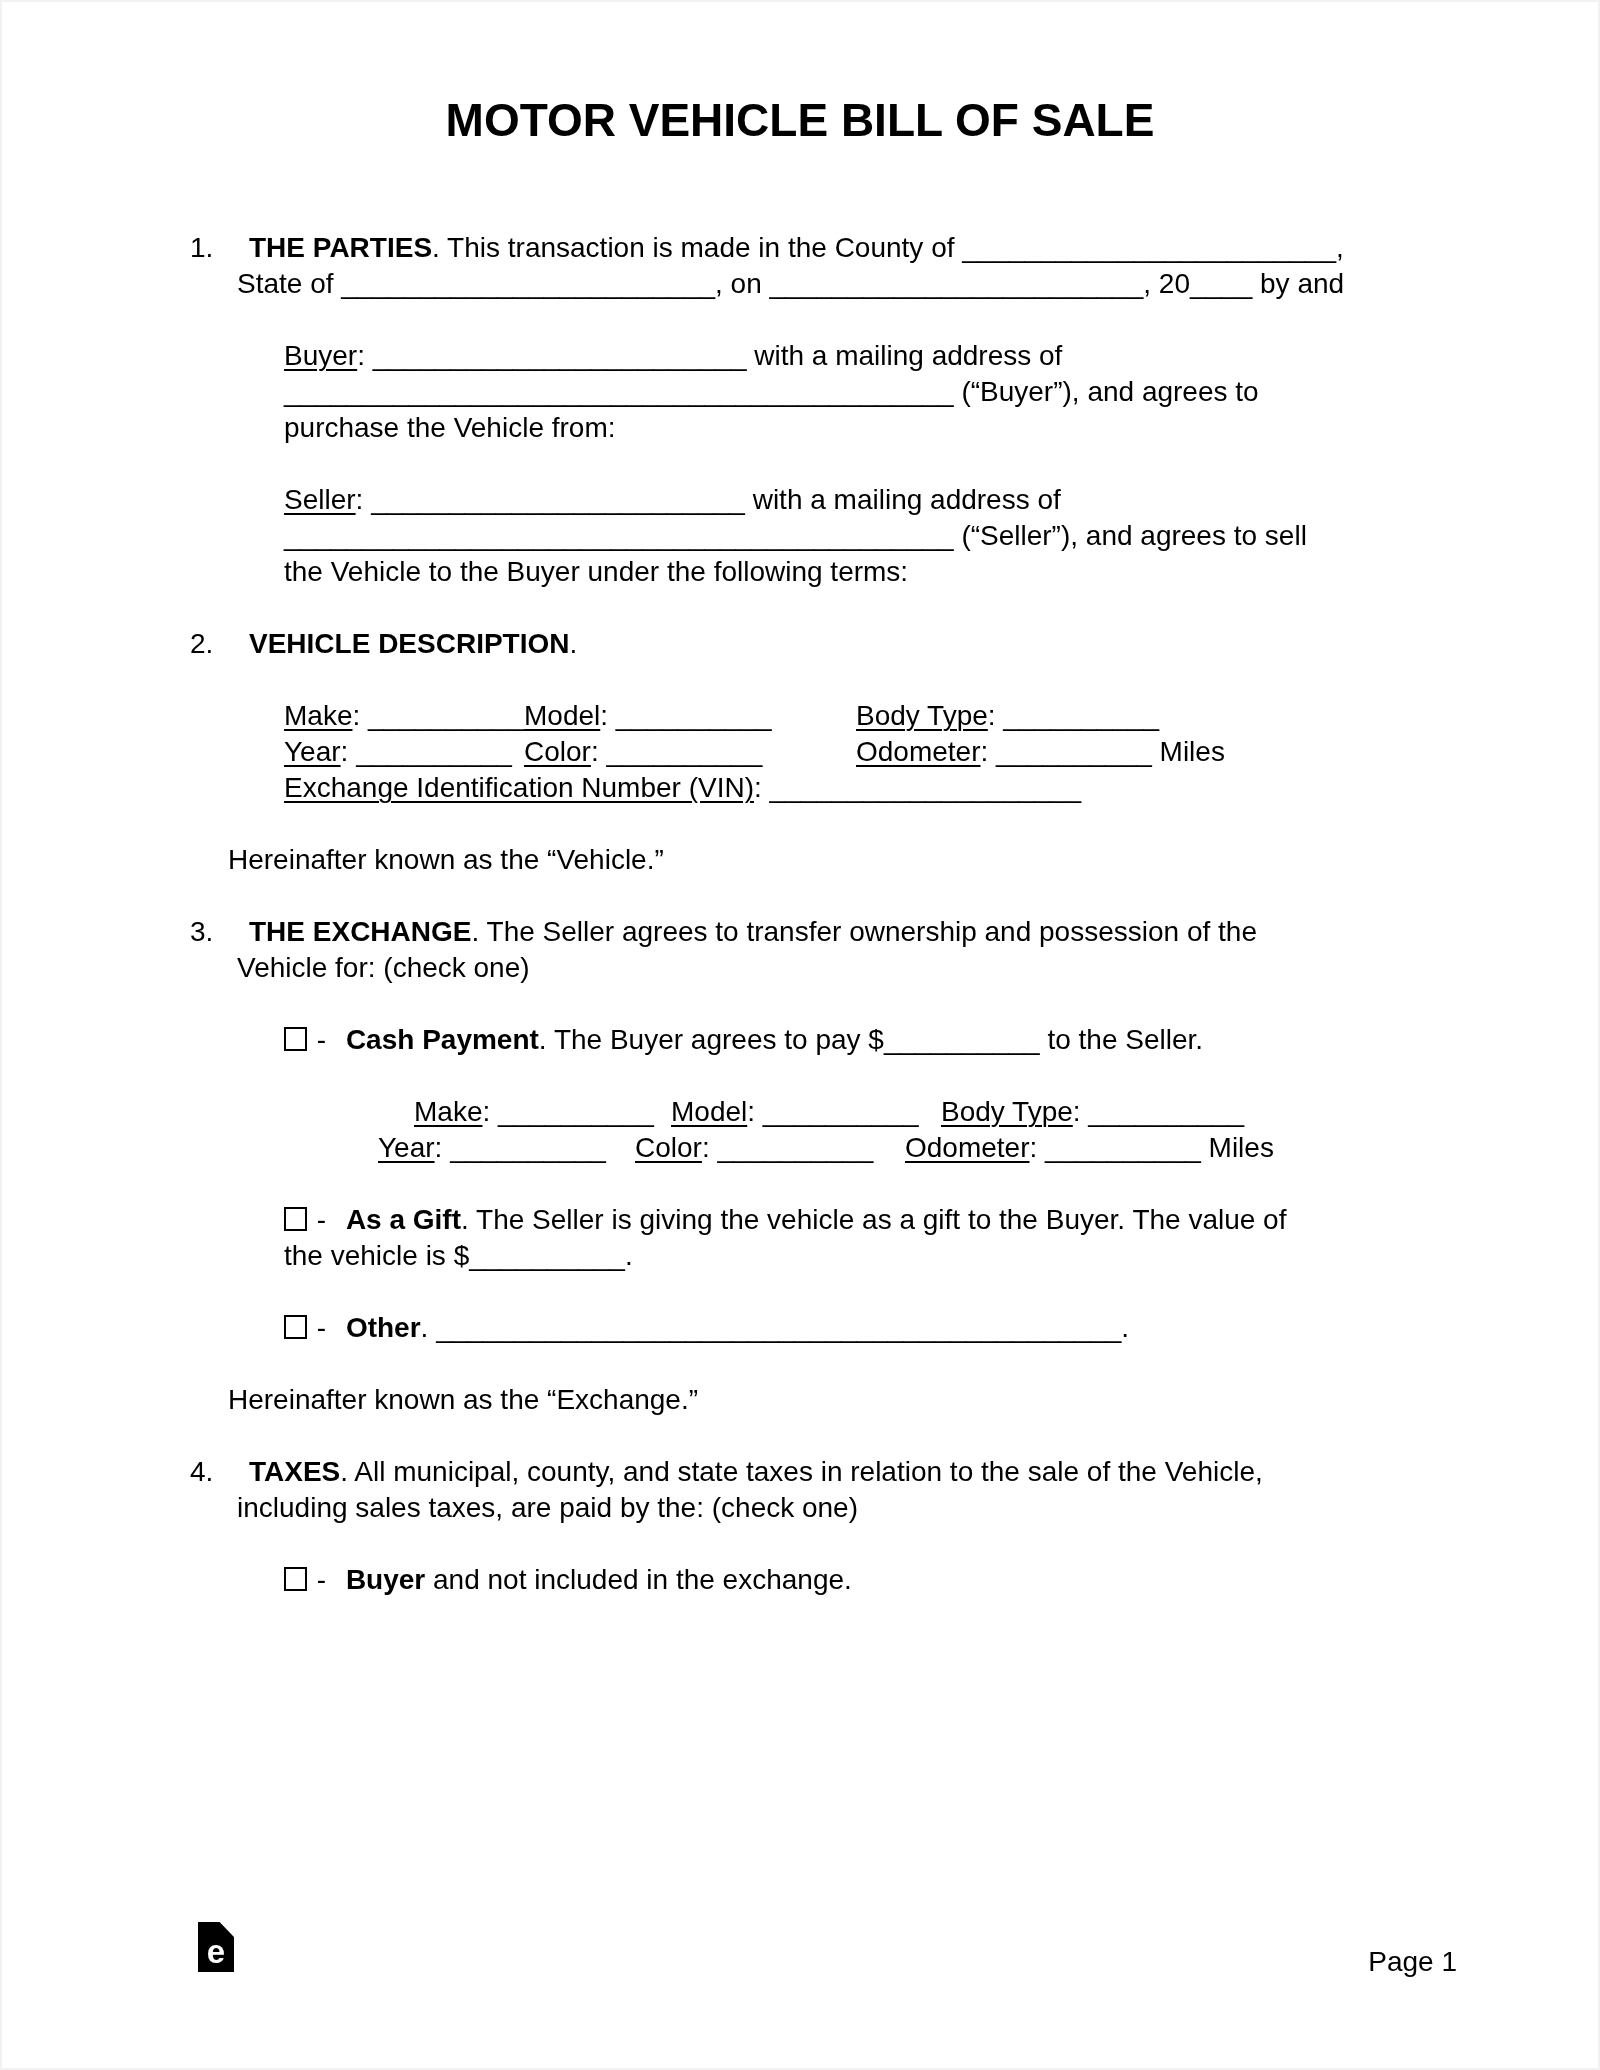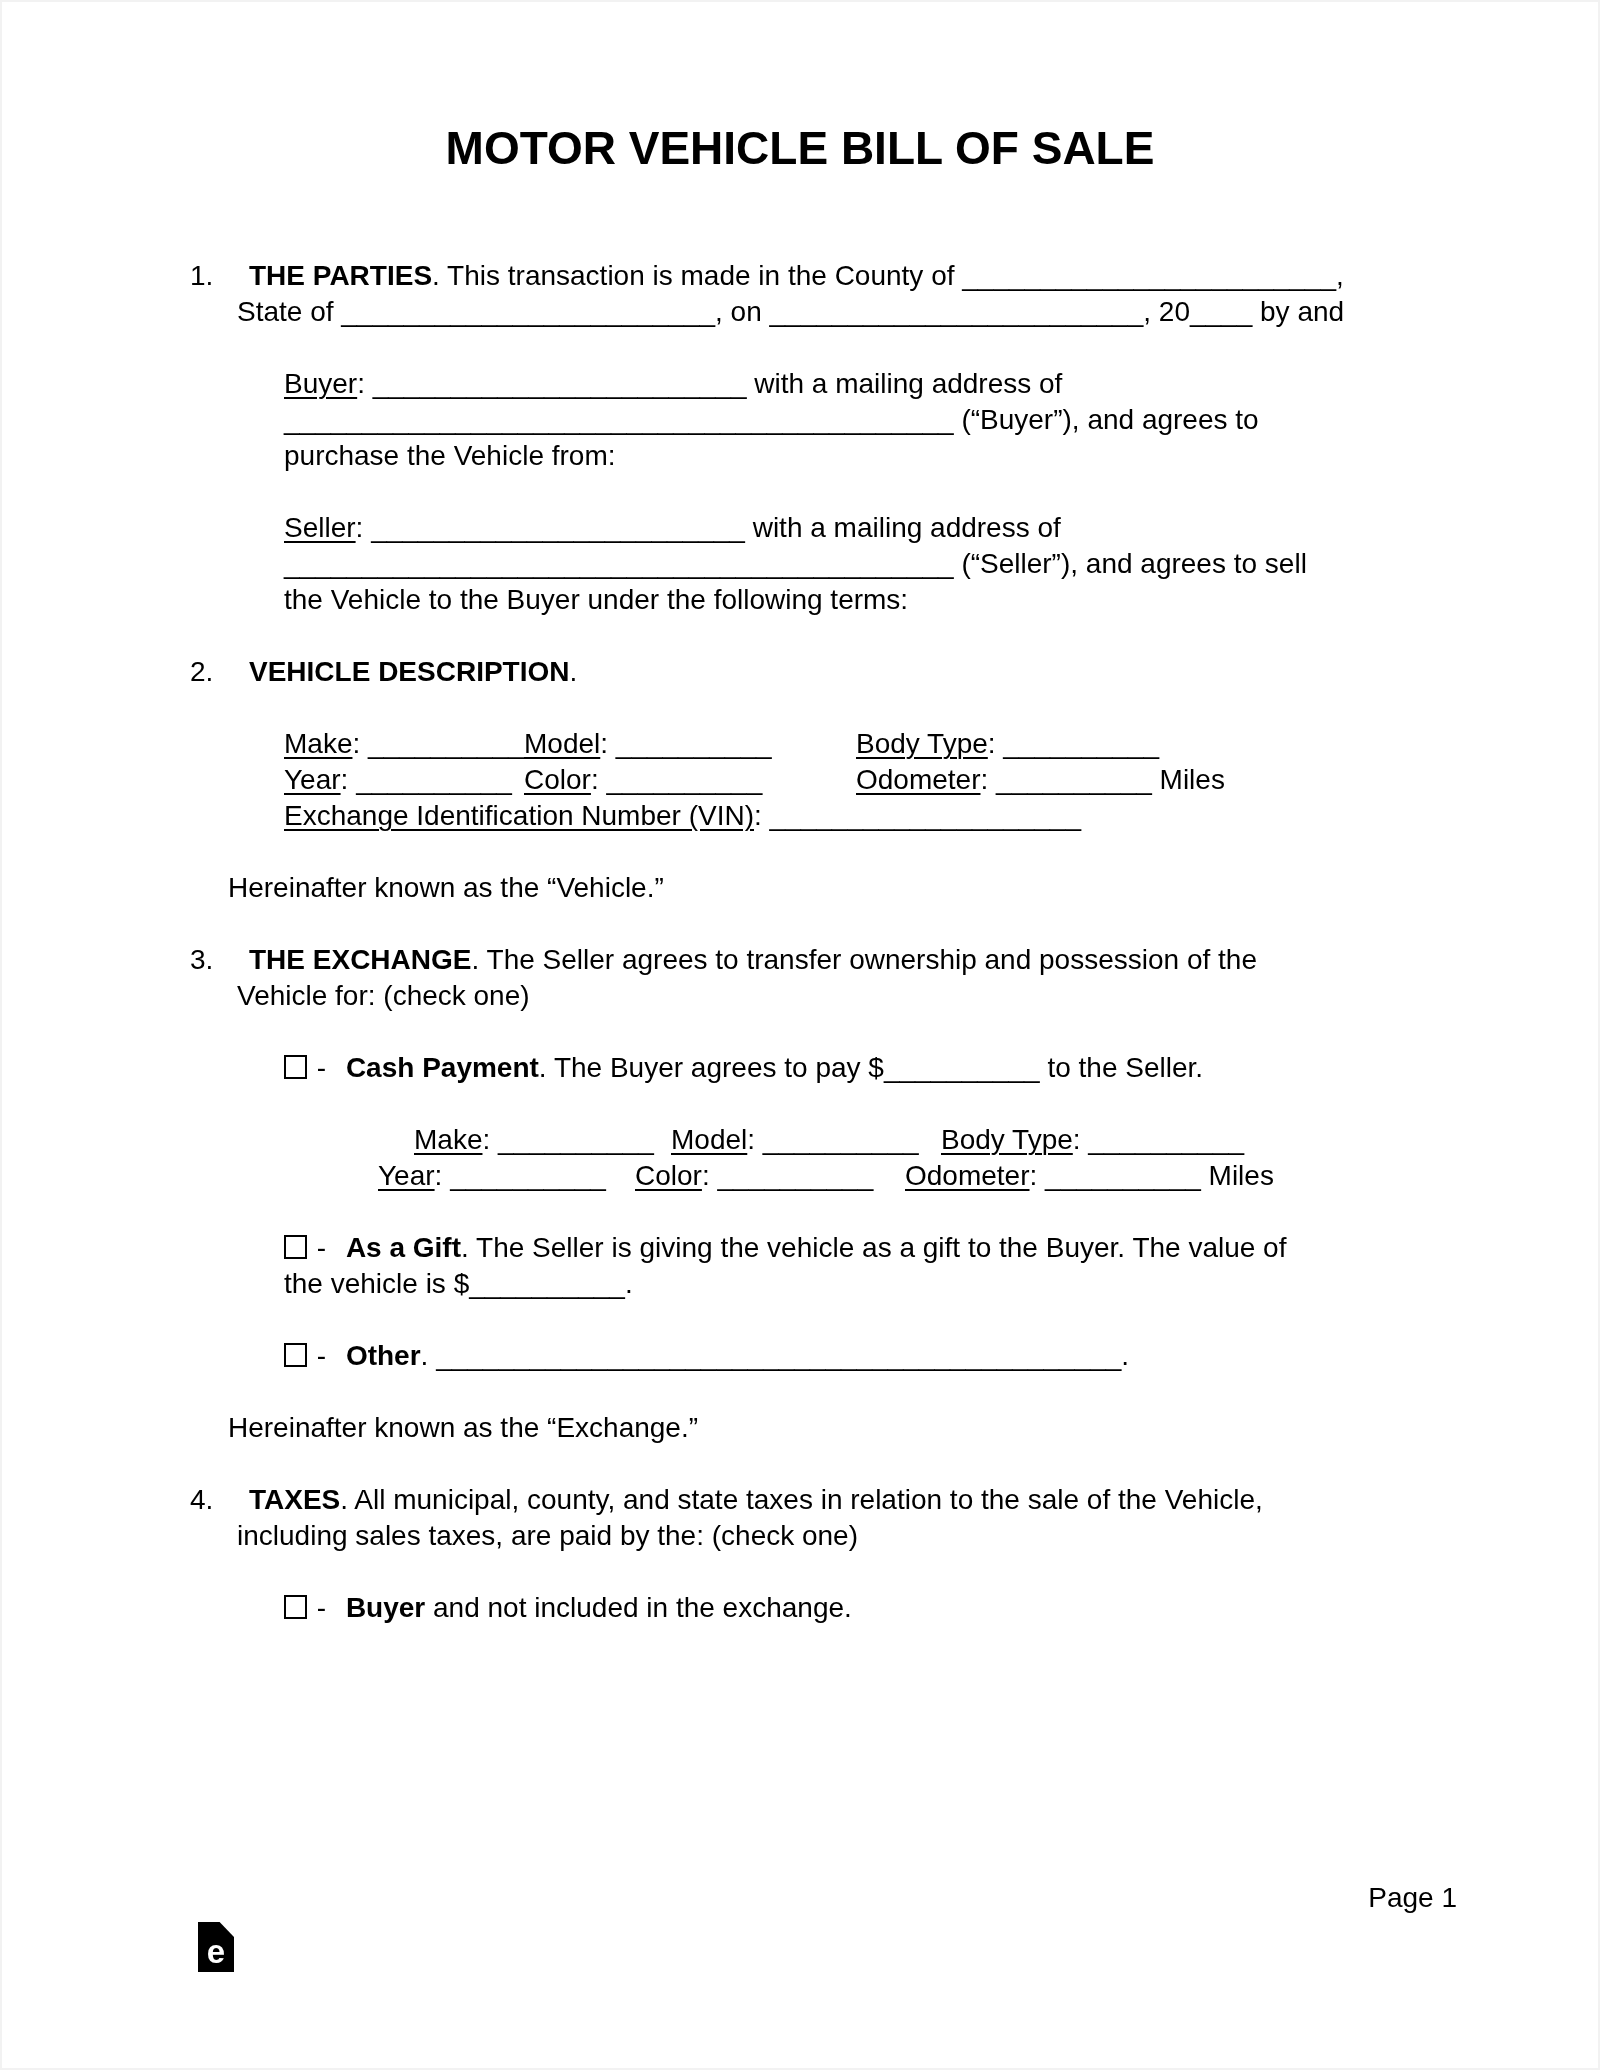--- a/index.html
+++ b/index.html
@@ -4,21 +4,21 @@
 <style>
   html,body { margin:0; padding:0; background:#ffffff; }
   .page {
     width:1600px; height:2070px; position:relative; background:#ffffff;
     font-family:"Liberation Sans","DejaVu Sans",sans-serif;
     font-size:28px; line-height:36px; color:#000;
     box-shadow: inset 0 0 0 2px #f2f2f2;
     overflow:hidden;
   }
   .title {
-    margin:0; padding-top:120px; margin-bottom:82px;
+    margin:0; padding-top:92px; margin-bottom:82px;
     font-size:46px; line-height:56px; font-weight:bold; text-align:center;
   }
   .content { padding-left:190px; padding-right:90px; }
   .block { margin-bottom:36px; }
   .section { display:flex; }
   .num { width:47px; flex:none; }
   .sbody { flex:1; min-width:0; }
   .ind0 { margin-left:38px; }
   .ind1 { margin-left:94px; }
   .ind2 { margin-left:188px; }
@@ -31,21 +31,21 @@
     background:#fff;
   }
   .fcell { display:inline-block; vertical-align:top; }
   .logo {
     position:absolute; left:198px; top:1922px; width:36px; height:50px;
     background:#000; color:#fff;
     clip-path: polygon(0 0, 60% 0, 100% 30%, 100% 100%, 0 100%);
     display:flex; align-items:center; justify-content:center;
   }
   .logo-e { font-weight:bold; font-size:33px; line-height:33px; padding-top:8px; }
-  .page-num { position:absolute; top:1880px; right:143px; font-size:28px; line-height:36px; }
+  .page-num { position:absolute; top:1944px; right:143px; font-size:28px; line-height:36px; }
 </style>
 </head>
 <body>
 
 <div class="page">
   <h1 class="title">MOTOR VEHICLE BILL OF SALE</h1>
   <div class="content">
       <div class="block section">
         <span class="num">1.</span>
         <div class="sbody">

